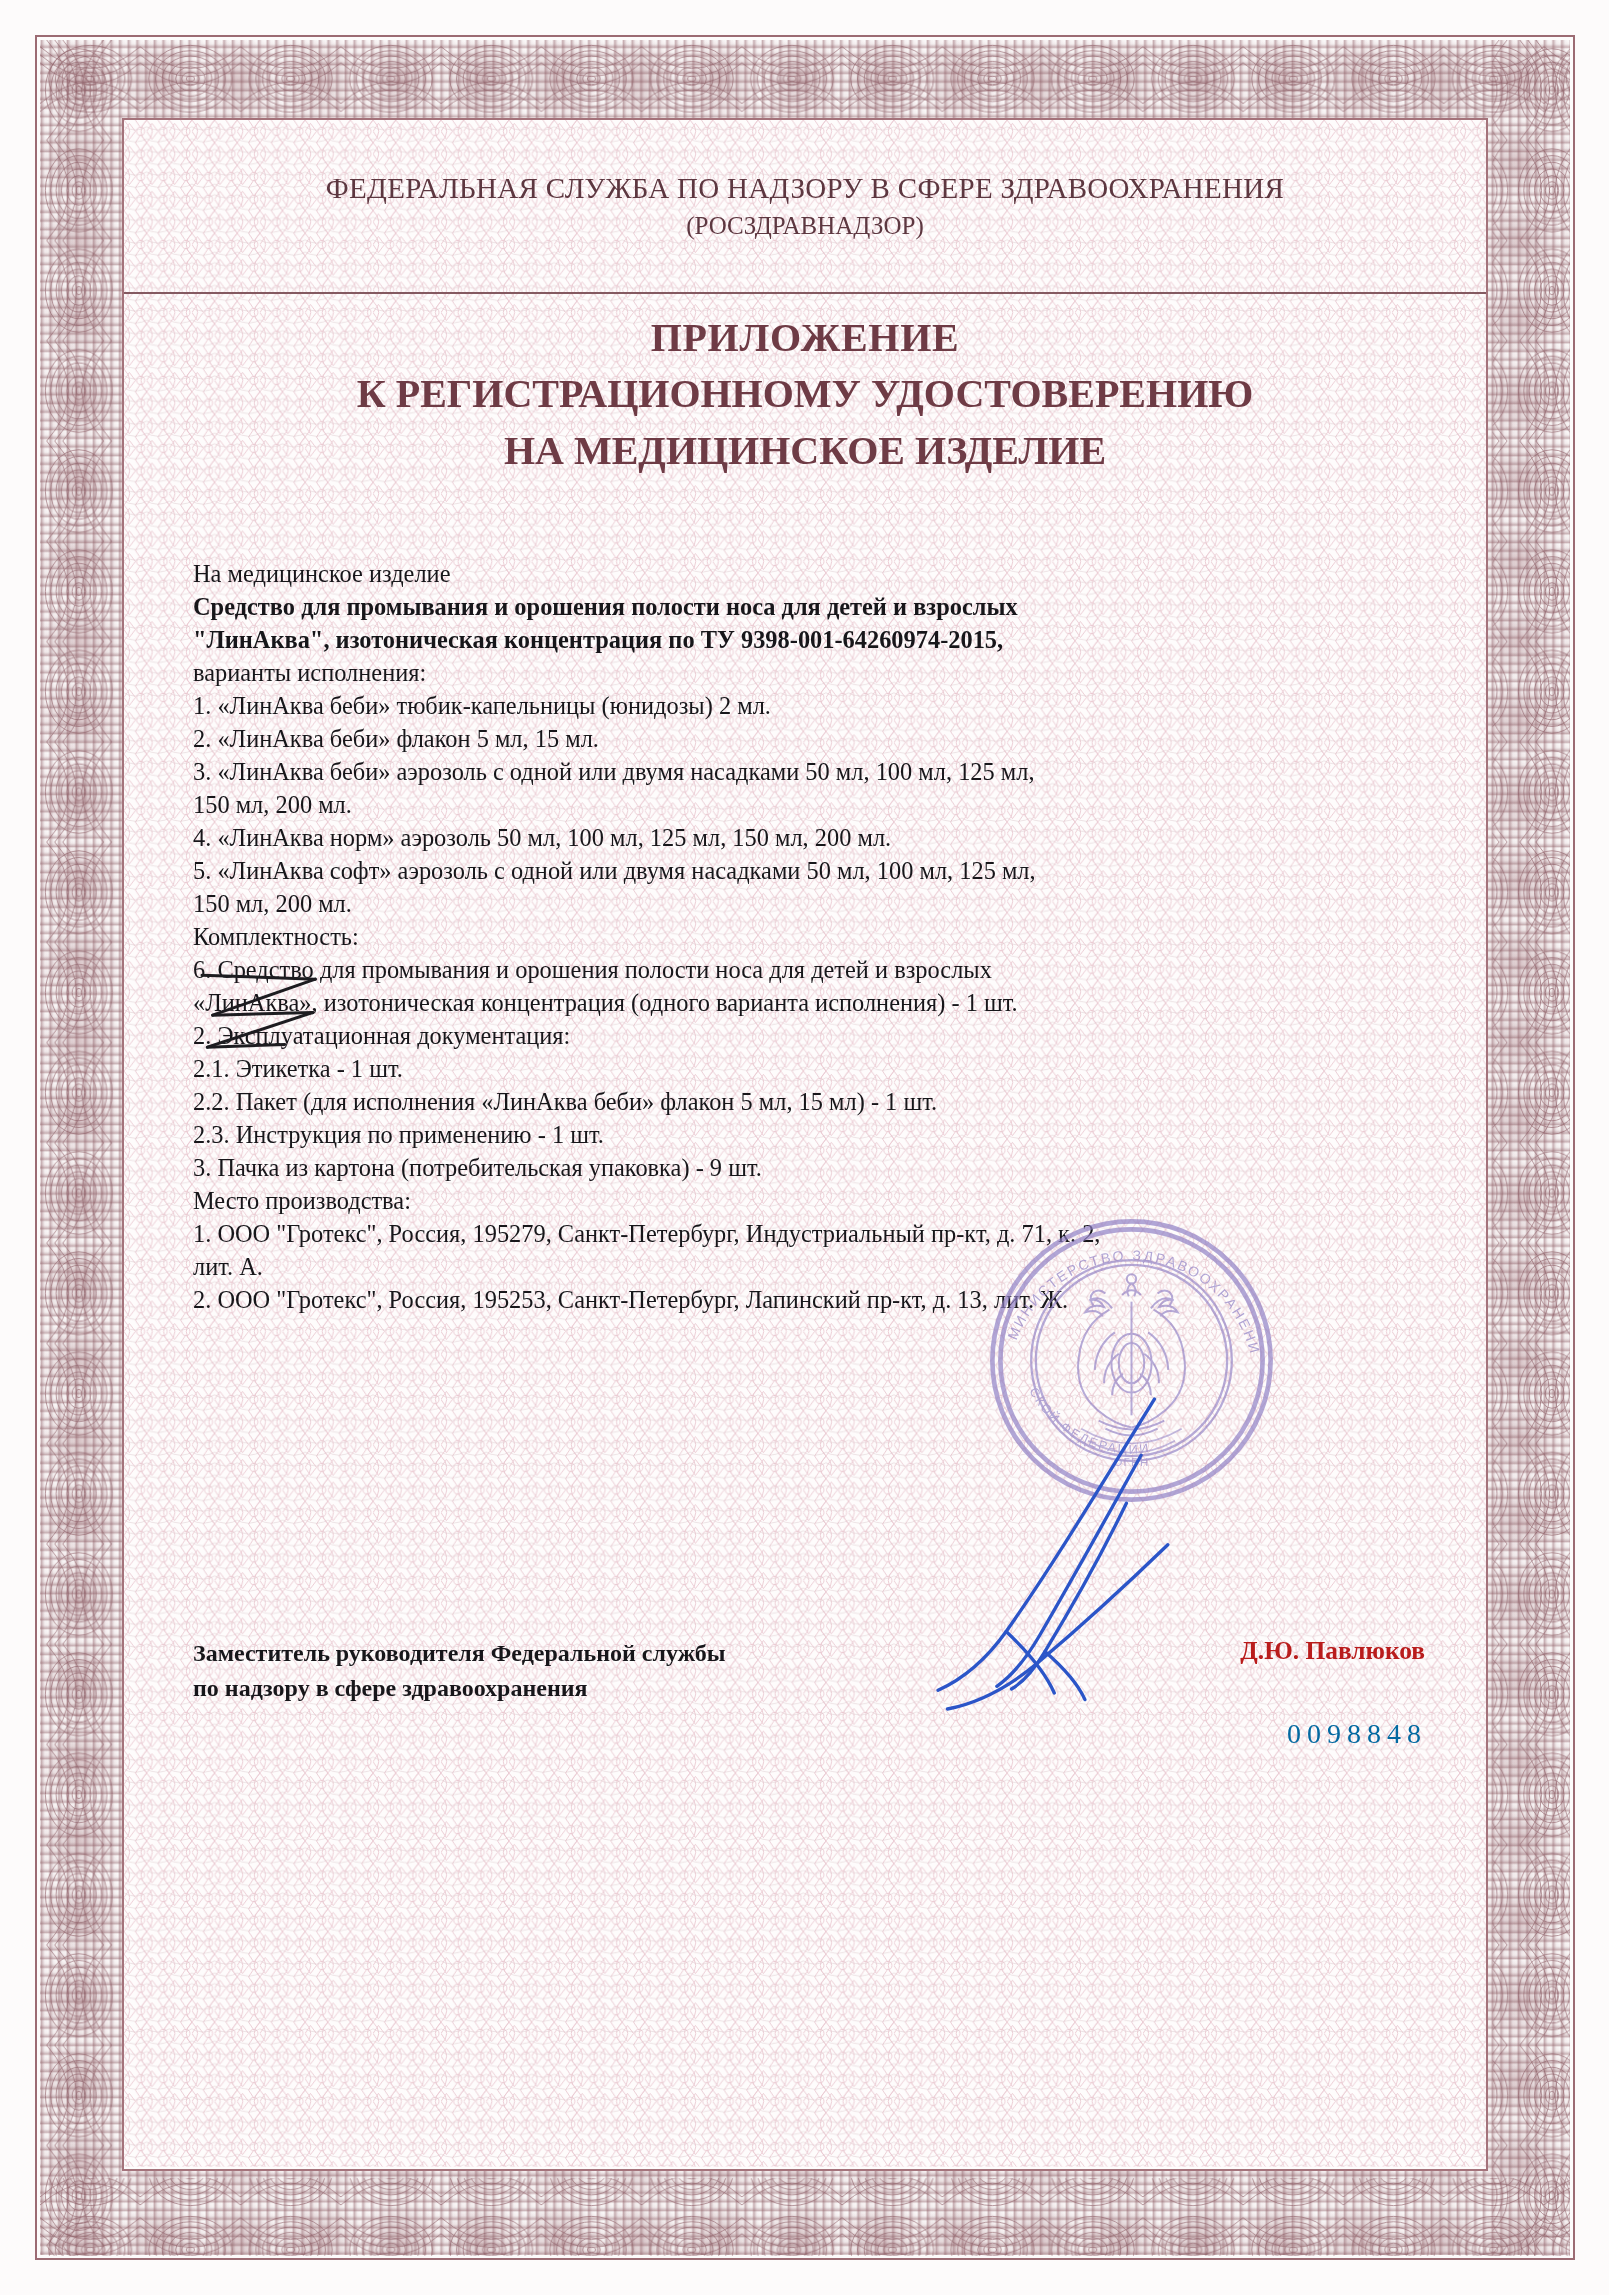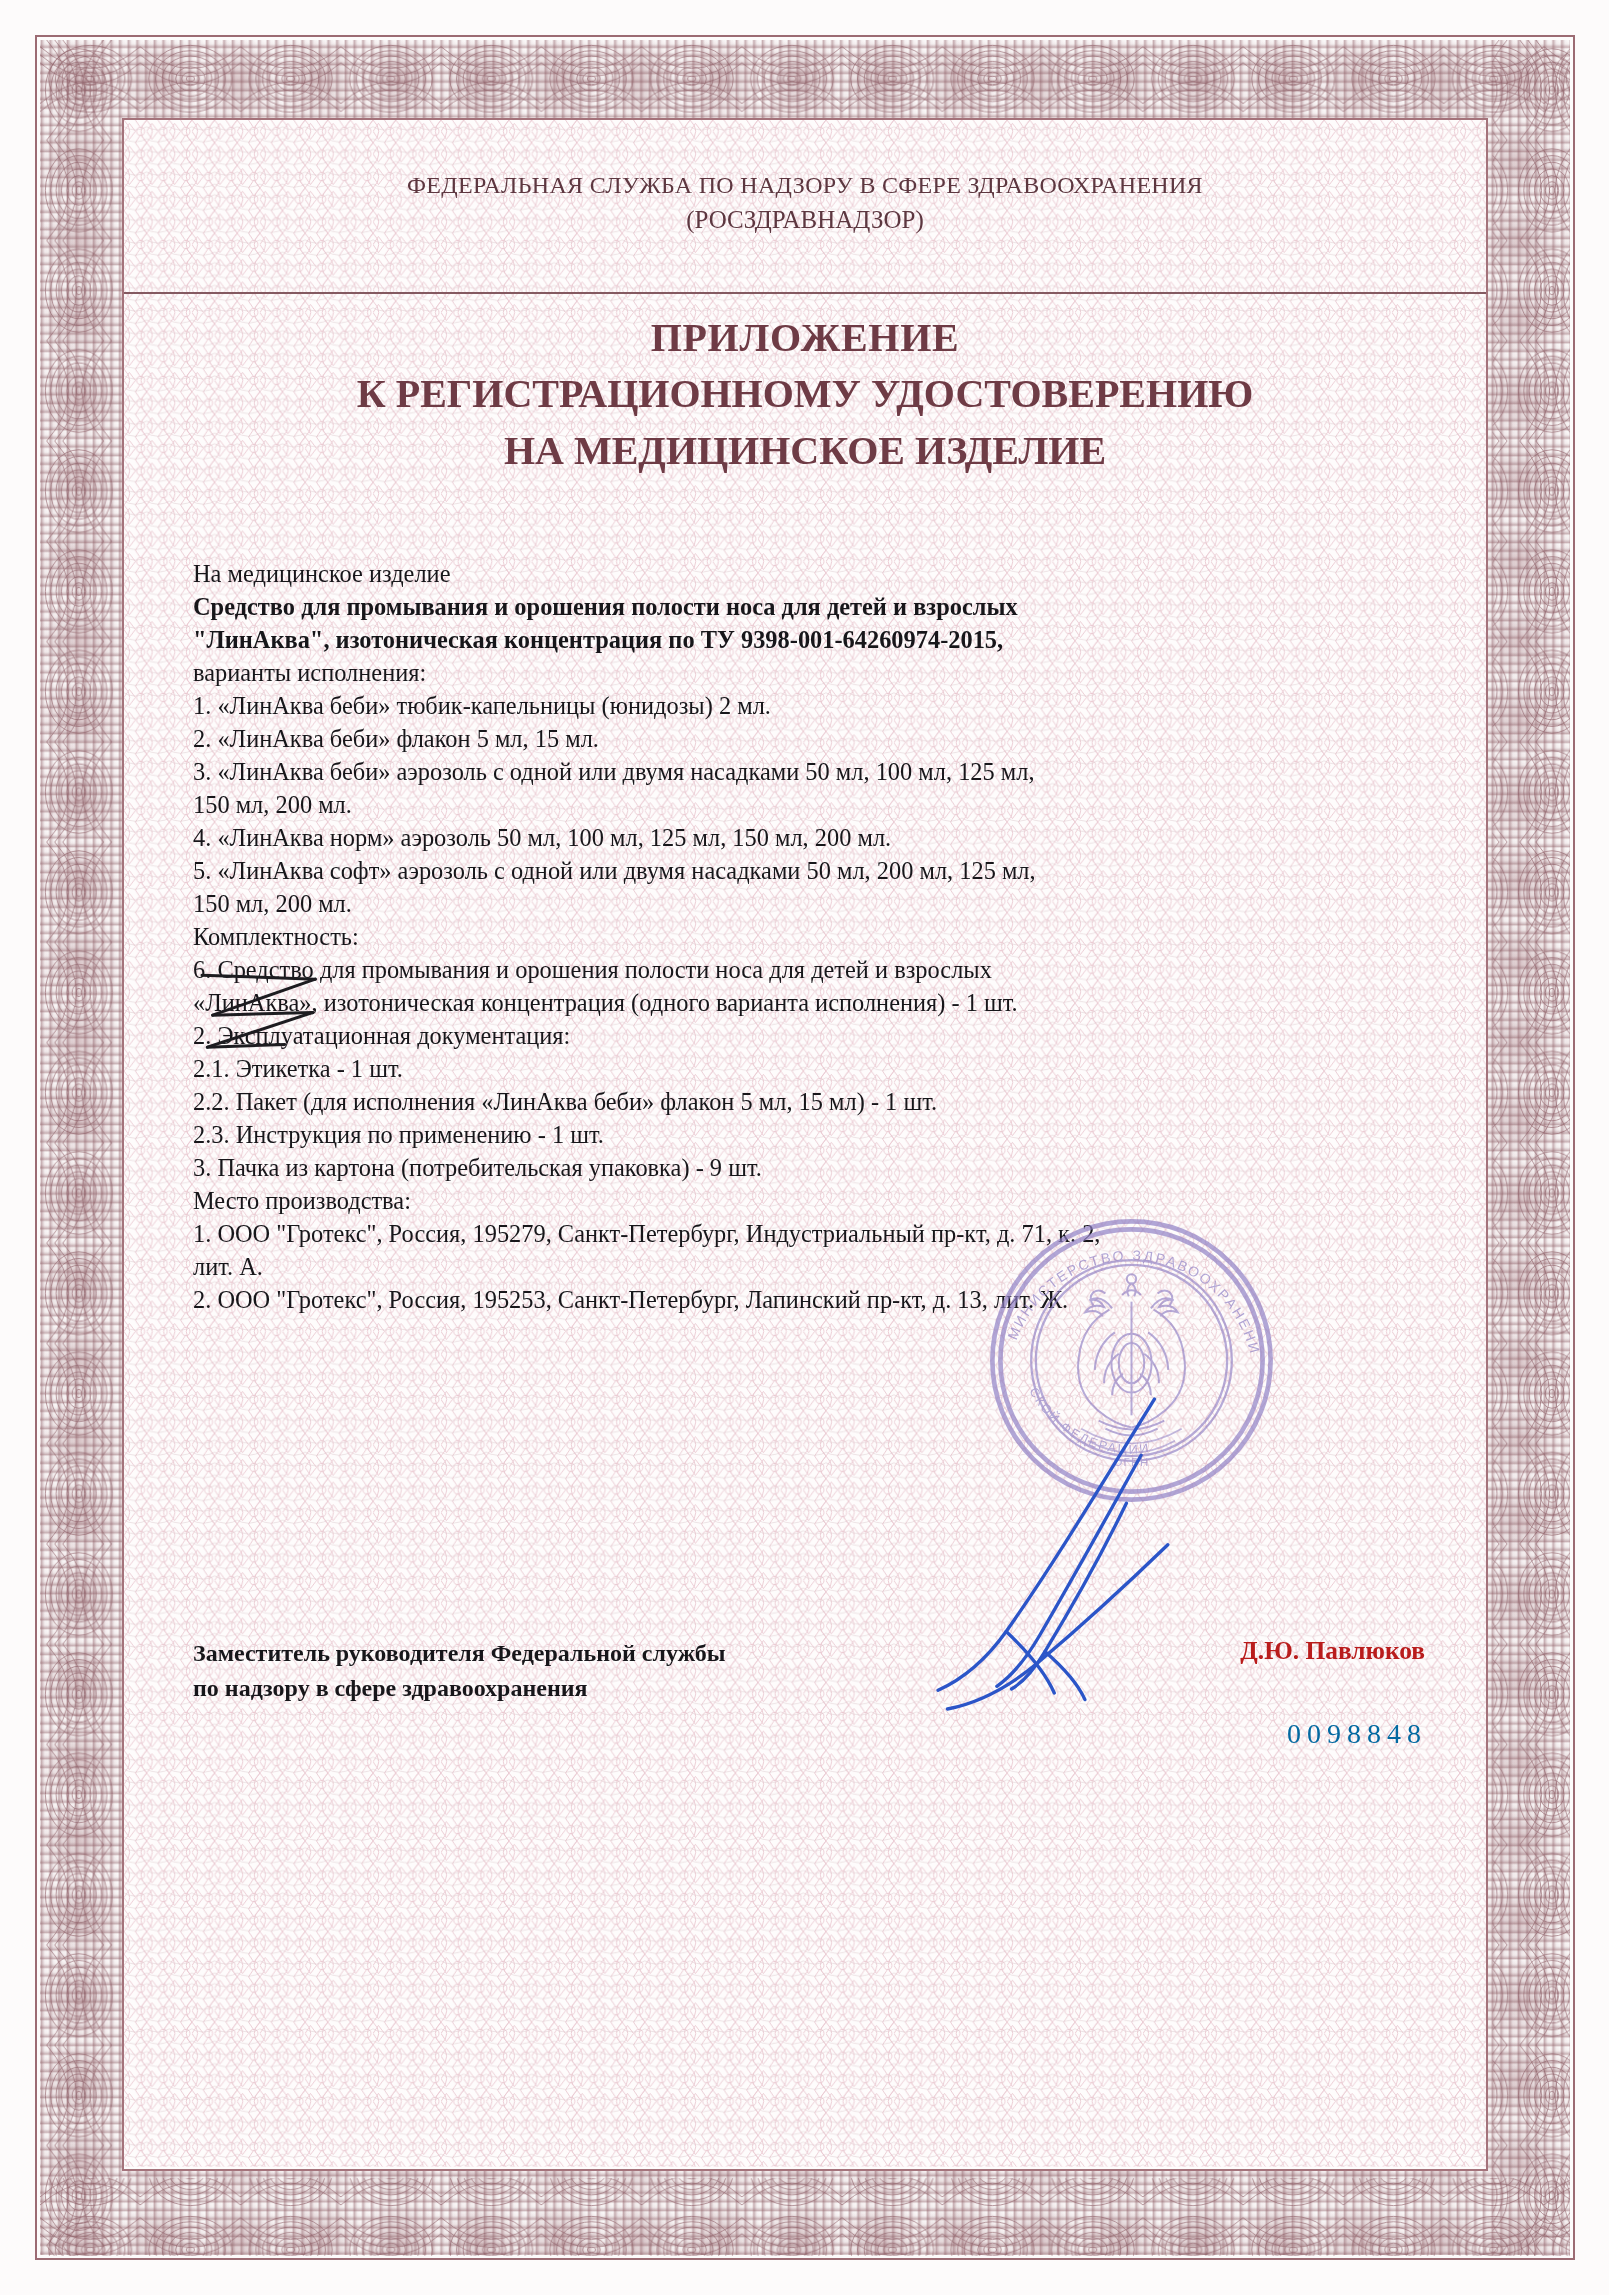--- a/index.html
+++ b/index.html
@@ -53,21 +53,21 @@
     position:absolute;inset:0;
     color:#17161a;
   }
 
   
   .org-block{
     position:absolute;left:0;right:0;top:52px;text-align:center;
     color:#5d3740;
   }
   .org-line1{
-    font-size:24px;letter-spacing:0.3px;white-space:nowrap;
+    font-size:29px;letter-spacing:0.3px;white-space:nowrap;
     font-family:"Liberation Serif","DejaVu Serif",serif;
   }
   .org-line2{font-size:25px;margin-top:6.7px;}
 
   .hr-sep{
     position:absolute;left:-21.4px;right:-21.4px;top:172px;height:0;
     border-top:2px solid #7d5159;opacity:.95;
   }
 
   
@@ -220,21 +220,21 @@
       <div class="body-block">
         <p>На медицинское изделие</p>
         <p class="b">Средство для промывания и орошения полости носа для детей и взрослых</p>
         <p class="b">"ЛинАква", изотоническая концентрация по ТУ 9398-001-64260974-2015,</p>
         <p>варианты исполнения:</p>
         <p>1. «ЛинАква беби» тюбик-капельницы (юнидозы) 2 мл.</p>
         <p>2. «ЛинАква беби» флакон 5 мл, 15 мл.</p>
         <p>3. «ЛинАква беби» аэрозоль с одной или двумя насадками 50 мл, 100 мл, 125 мл,</p>
         <p>150 мл, 200 мл.</p>
         <p>4. «ЛинАква норм» аэрозоль 50 мл, 100 мл, 125 мл, 150 мл, 200 мл.</p>
-        <p>5. «ЛинАква софт» аэрозоль с одной или двумя насадками 50 мл, 200 мл, 125 мл,</p>
+        <p>5. «ЛинАква софт» аэрозоль с одной или двумя насадками 50 мл, 100 мл, 125 мл,</p>
         <p>150 мл, 200 мл.</p>
         <p>Комплектность:</p>
         <p>6. Средство для промывания и орошения полости носа для детей и взрослых</p>
         <p>«ЛинАква», изотоническая концентрация (одного варианта исполнения) - 1 шт.</p>
         <p>2. Эксплуатационная документация:</p>
         <p>2.1. Этикетка - 1 шт.</p>
         <p>2.2. Пакет (для исполнения «ЛинАква беби» флакон 5 мл, 15 мл) - 1 шт.</p>
         <p>2.3. Инструкция по применению - 1 шт.</p>
         <p>3. Пачка из картона (потребительская упаковка) - 9 шт.</p>
         <p>Место производства:</p>

